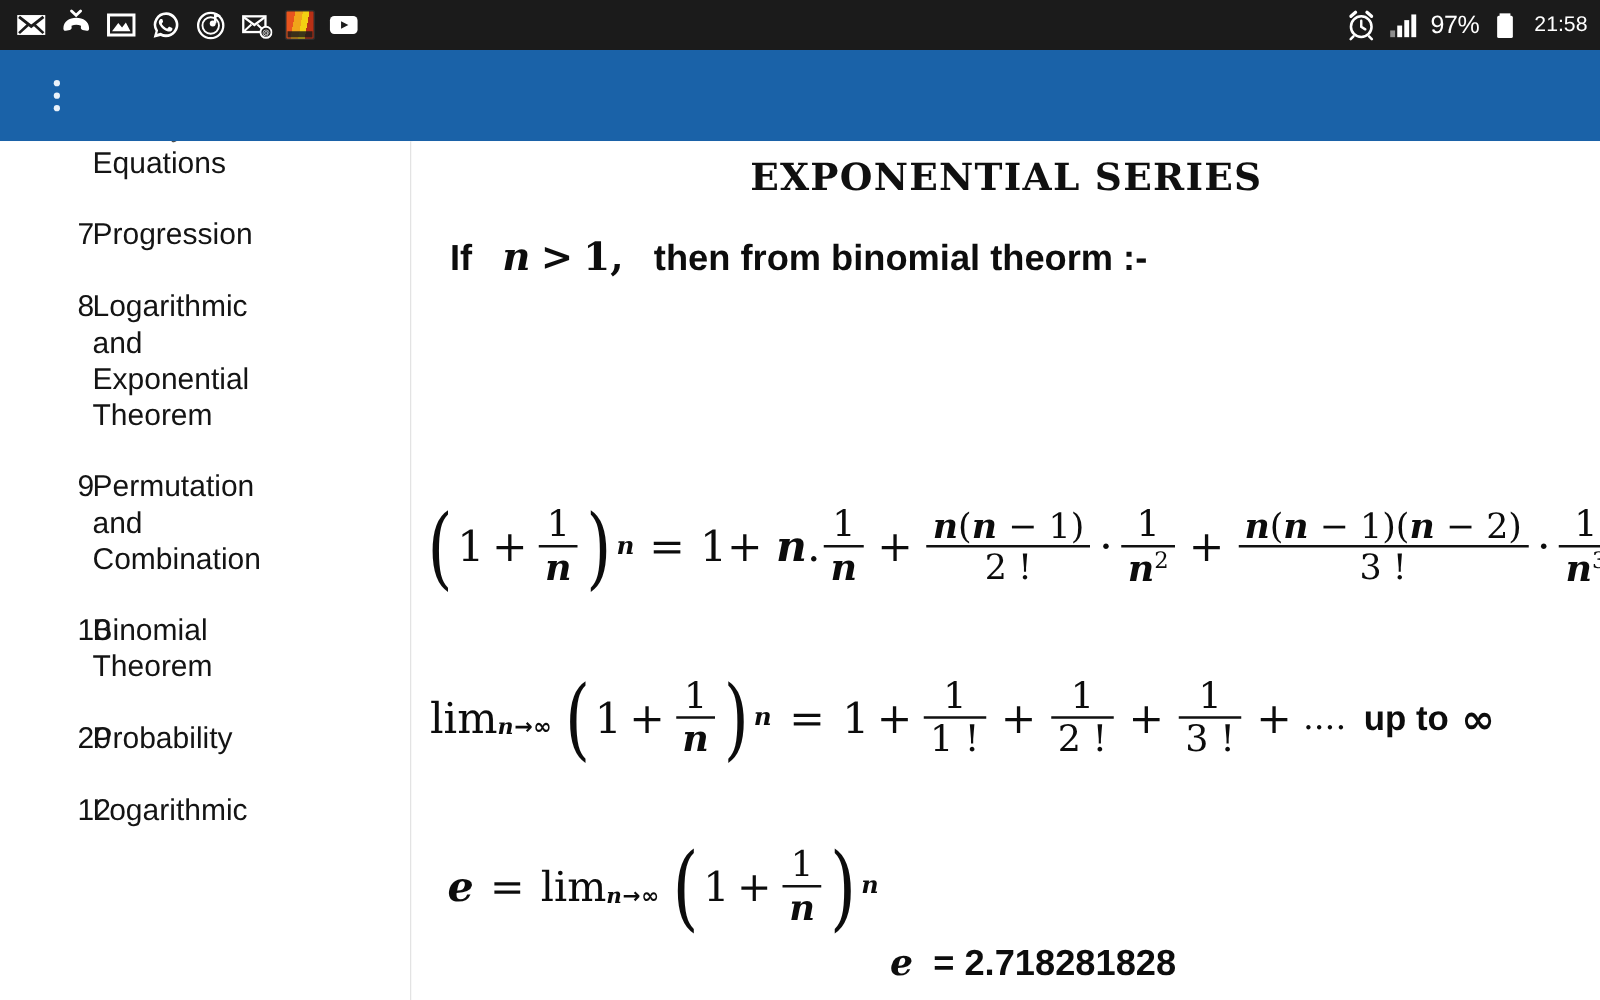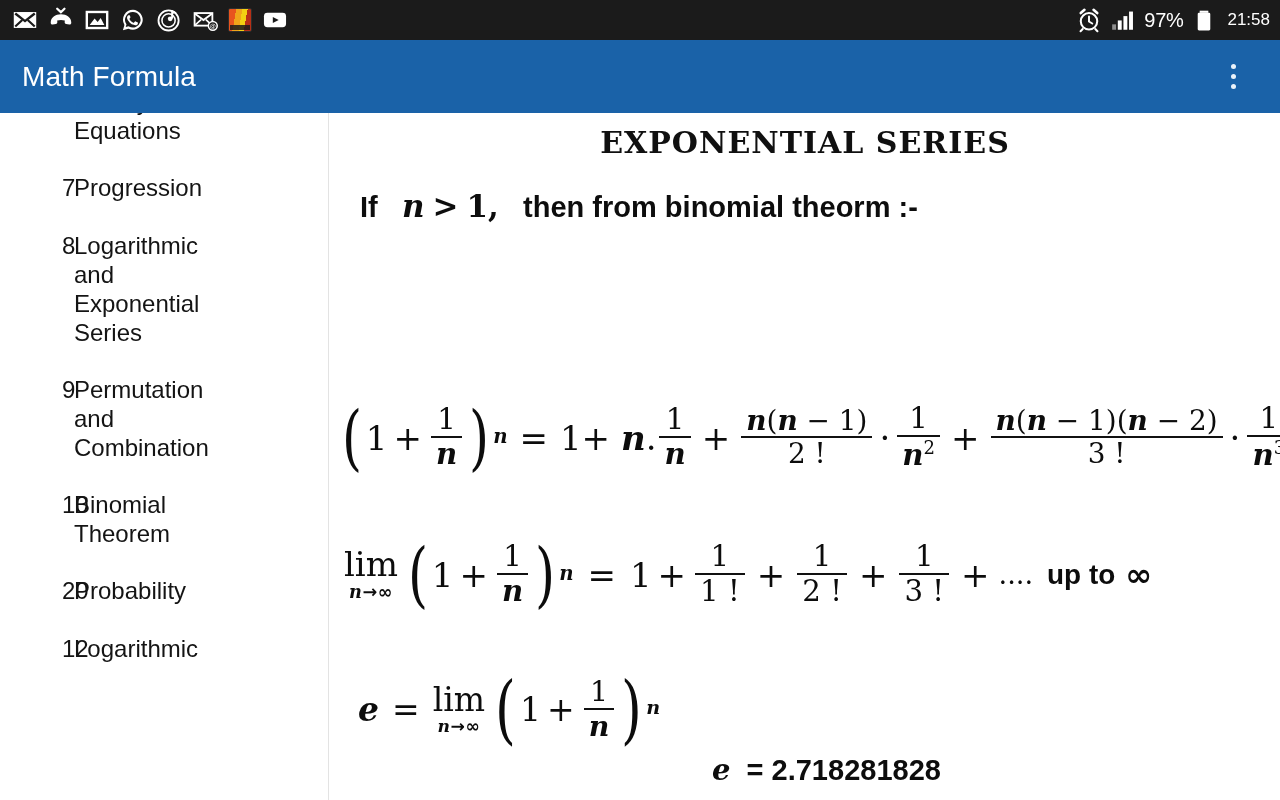--- a/index.html
+++ b/index.html
@@ -118,21 +118,21 @@
   .frac > .den { padding: 2px 5px 0 5px; }
   .frac > .bar { width: 100%; height: 2px; background: #111; }
   .paren {
     display: inline-block; font-weight: 400;
     transform: scaleX(.72);
     font-family: "DejaVu Serif", serif;
   }
   .sup { font-size: .58em; vertical-align: super; font-style: italic; font-weight: 700; position: relative; top: -.1em;}
   .supn { font-size: .62em; vertical-align: super; font-style: normal; font-weight: 400; }
   .limblock {
-    display: inline-flex; flex-direction: column; align-items: center; line-height: 1.0;
+    display: inline-flex; flex-direction: row; align-items: flex-end; line-height: 1.0;
     margin-right: 6px;
   }
   .limblock .lim { font-style: normal; font-weight: 400; }
   .limblock .sub { font-size: .52em; font-style: italic; font-weight: 700; margin-top: 2px; letter-spacing: .5px; }
 
   #eq1 { position: absolute; top: 283px; left: 8px; font-size: 34px; }
   #eq2 { position: absolute; top: 420px; left: 14px; font-size: 34px; }
   #eq3 { position: absolute; top: 553px; left: 28px; font-size: 33px; }
 
   .note-bold {
@@ -233,21 +233,20 @@
         <svg viewBox="0 0 24 24">
           <rect x="8" y="3.4" width="8" height="2" fill="#fff"></rect>
           <rect x="6.2" y="5.2" width="11.6" height="16.4" rx="1.2" fill="#fff"></rect>
         </svg>
       </span>
       <span class="clock">21:58</span>
     </div>
   </div>
 
   <div id="app-bar">
-    <div id="app-title">Math Formula</div>
     <div id="overflow-menu">
       <i></i>
       <i></i>
       <i></i>
     </div>
   </div>
 
   <div id="content-area">
 
     <div id="sidebar">
@@ -258,21 +257,21 @@
           <span class="toc-label">Theory of Equations</span>
         </div>
 
         <div class="toc-item">
           <span class="toc-num">7</span>
           <span class="toc-label">Progression</span>
         </div>
 
         <div class="toc-item">
           <span class="toc-num">8</span>
-          <span class="toc-label">Logarithmic and Exponential Series</span>
+          <span class="toc-label">Logarithmic and Exponential Theorem</span>
         </div>
 
         <div class="toc-item">
           <span class="toc-num">9</span>
           <span class="toc-label">Permutation and Combination</span>
         </div>
 
         <div class="toc-item wide">
           <span class="toc-num">10</span>
           <span class="toc-label">Binomial Theorem</span>

